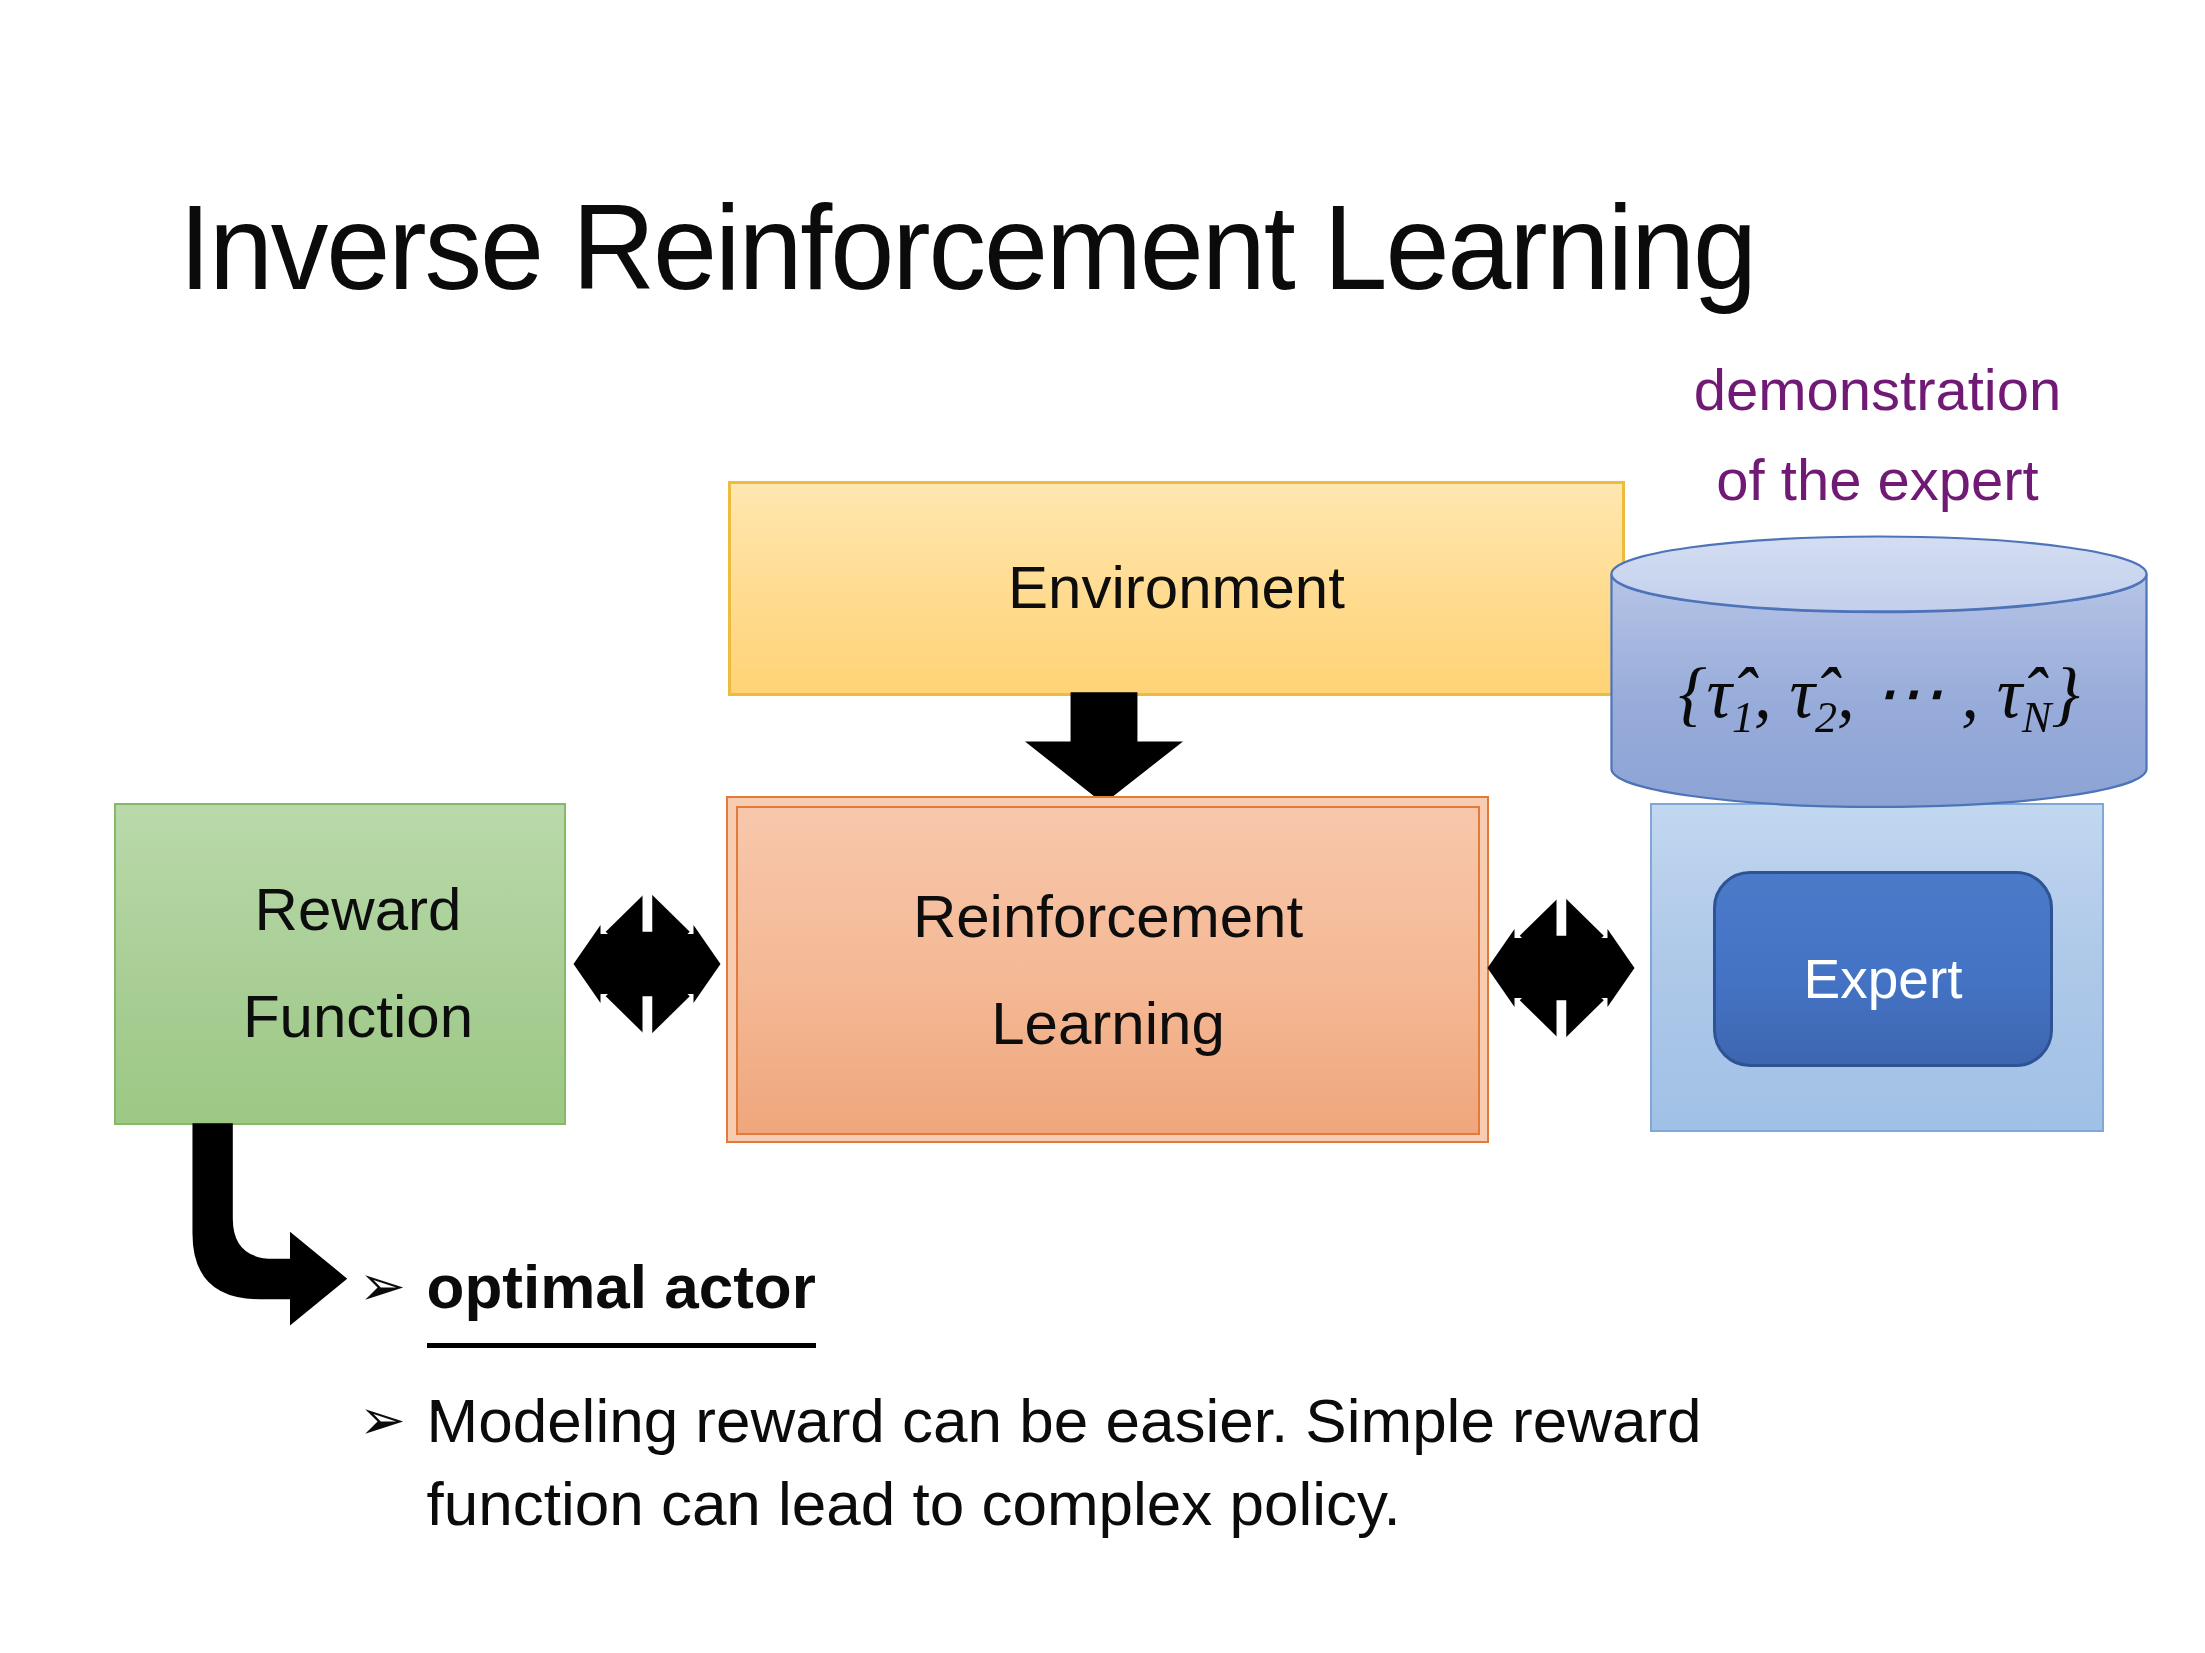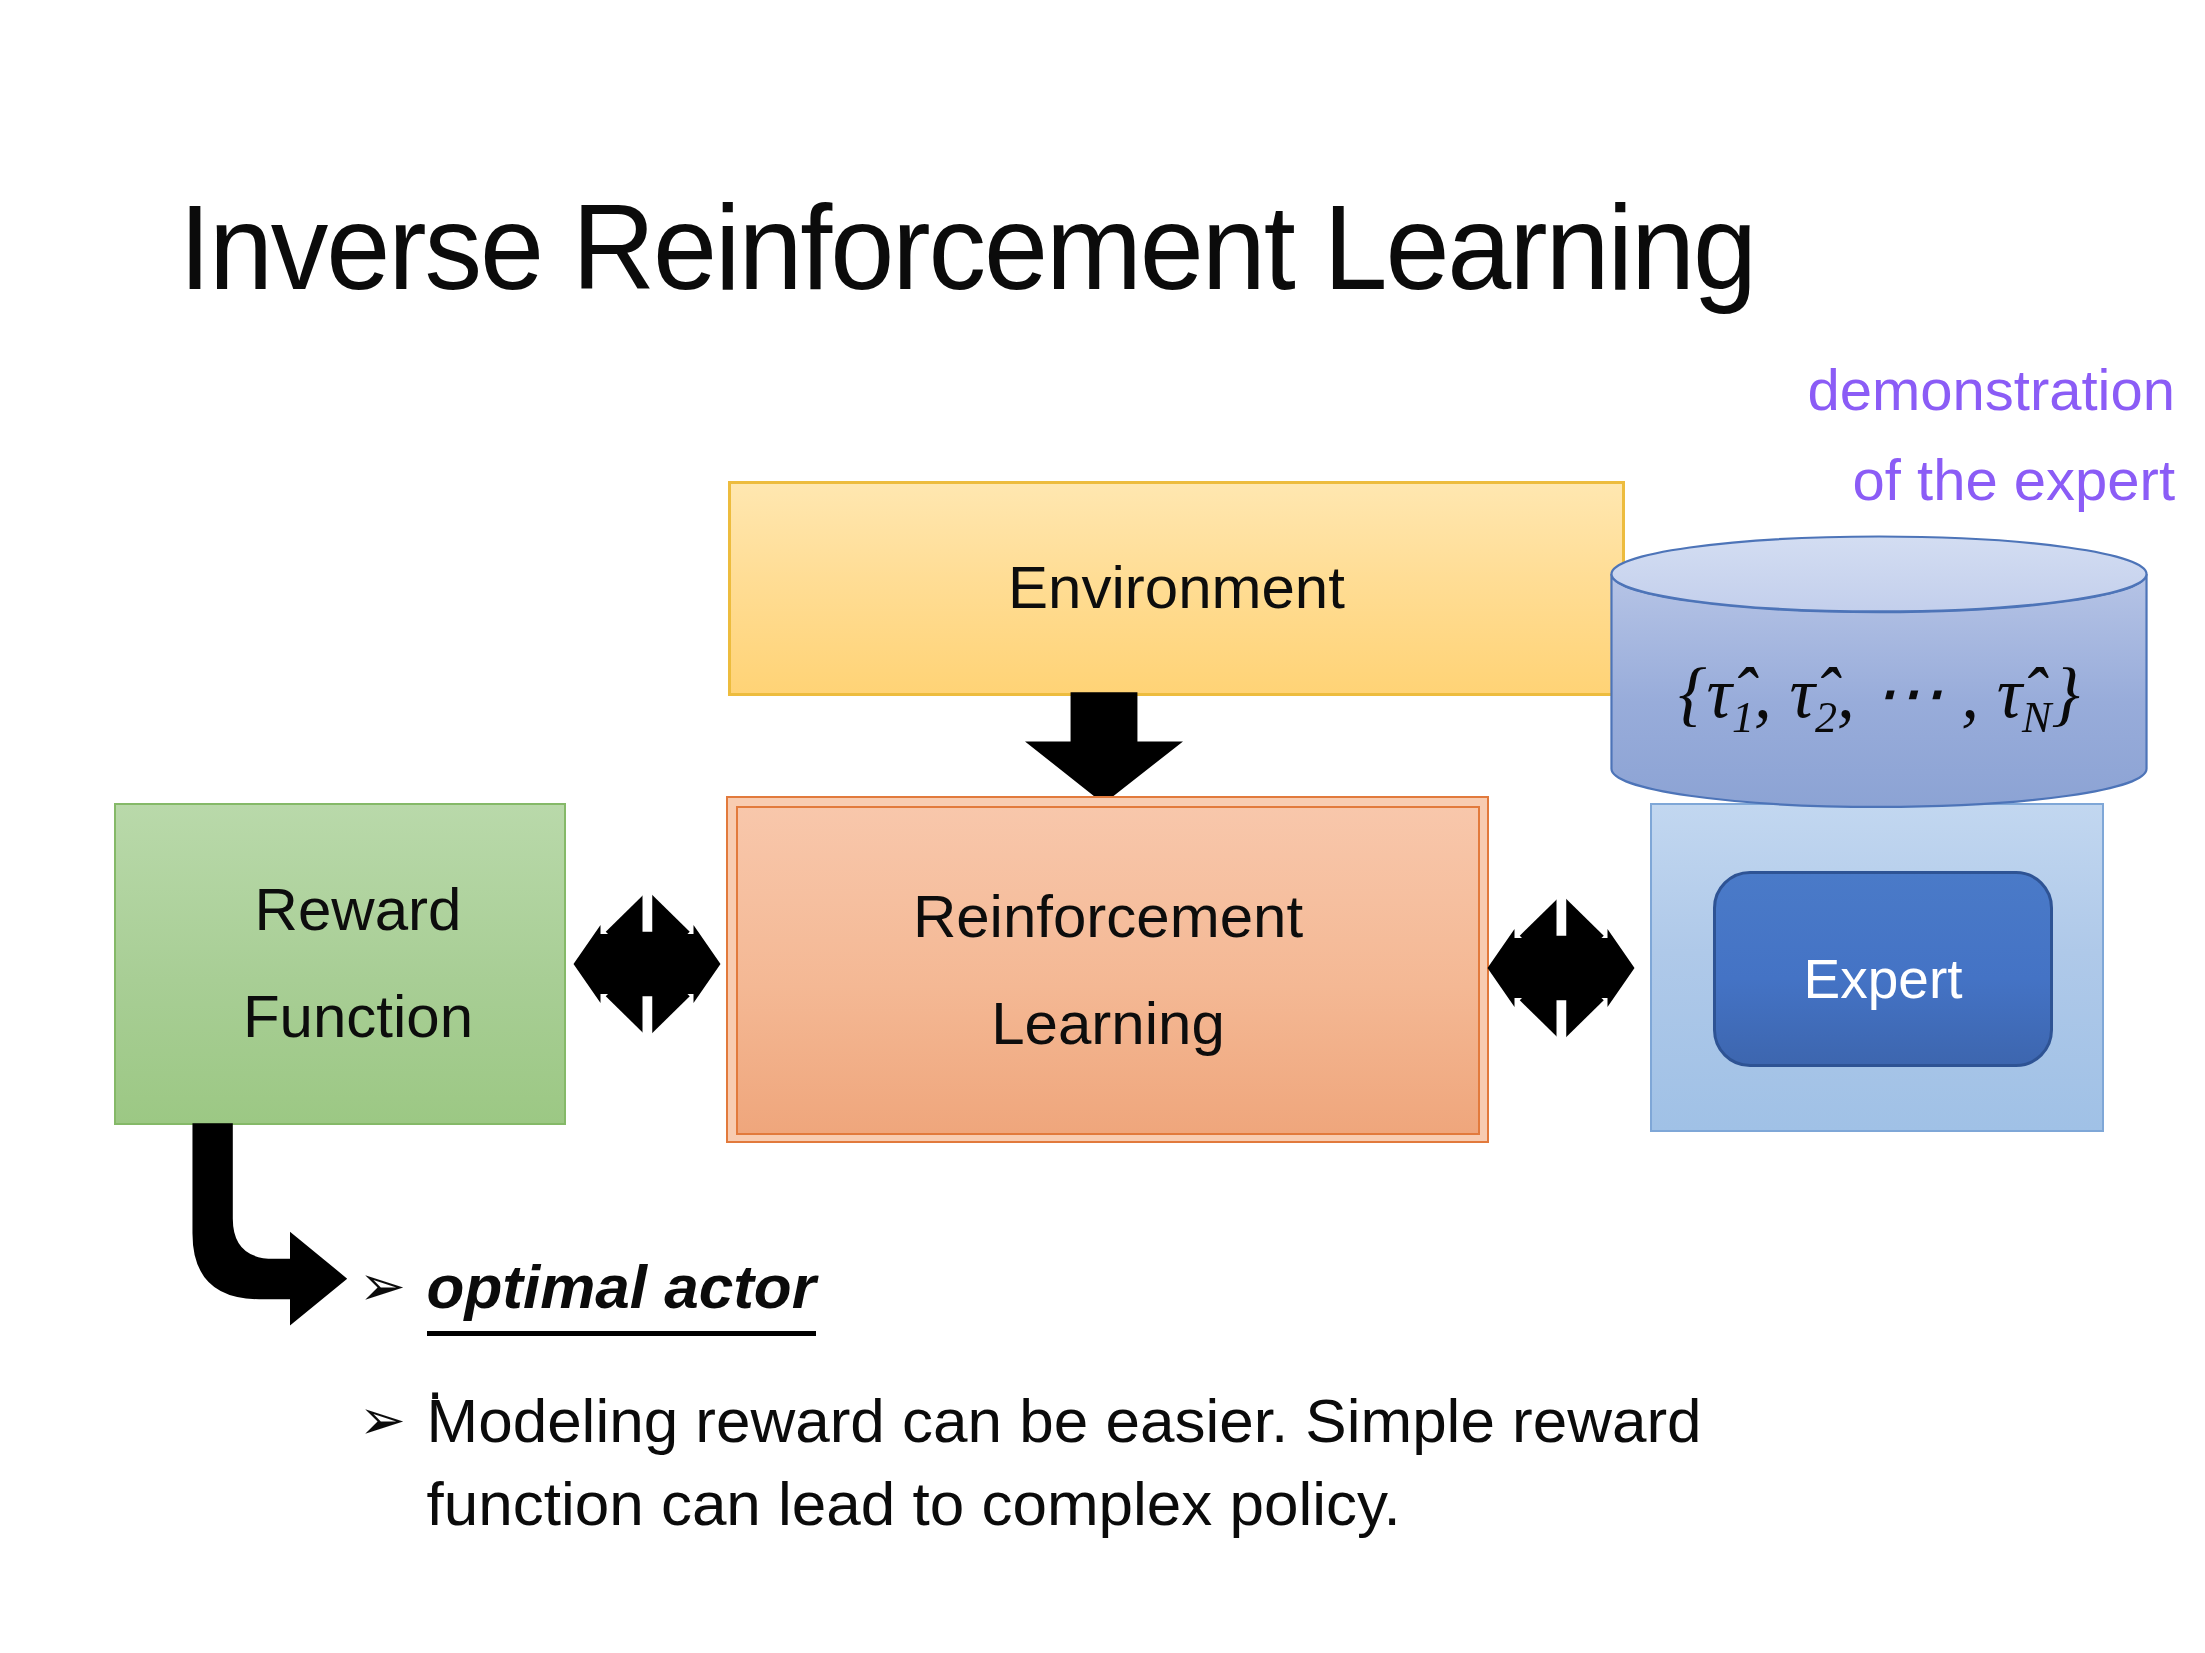--- a/index.html
+++ b/index.html
@@ -20,24 +20,24 @@
     letter-spacing:-2.2px;
     white-space:nowrap;
     transform:scaleX(0.96);
     transform-origin:left top;
     color:#0b0b0b;
   }
 
   
   .demo-label{
     left:1580px;top:345px;width:595px;
-    text-align:right;
+    text-align:center;
     font-size:58px;
     line-height:1.55;
-    color:#8b5cf6;
+    color:#701a75;
   }
   .demo-label span{display:block;}
 
   
   .dbox{
     box-sizing:border-box;
     display:flex;align-items:center;justify-content:center;
     text-align:center;
   }
   .box-label{font-size:60px;line-height:1.78;color:#0d0d0d;}
@@ -101,23 +101,23 @@
   }
   .bullet .marker{
     font-size:56px;line-height:1.45;
     margin-right:20.6px;
     flex:0 0 auto;
   }
   .bullet .btext span{display:block;}
   .bullet-1{left:359px;top:1245px;width:1779px;}
   .bullet-2{left:359px;top:1379px;width:1779px;}
   .emph{
-    font-weight:700;font-style:italic;
+    font-weight:700;
     border-bottom:5.1px solid #000;
-    padding-bottom:3px;
+    padding-bottom:15px;
   }
   svg{display:block;}
 </style>
 </head>
 <body>
 
 <div class="slide">
 
   <div class="abs title">Inverse Reinforcement Learning</div>
 

